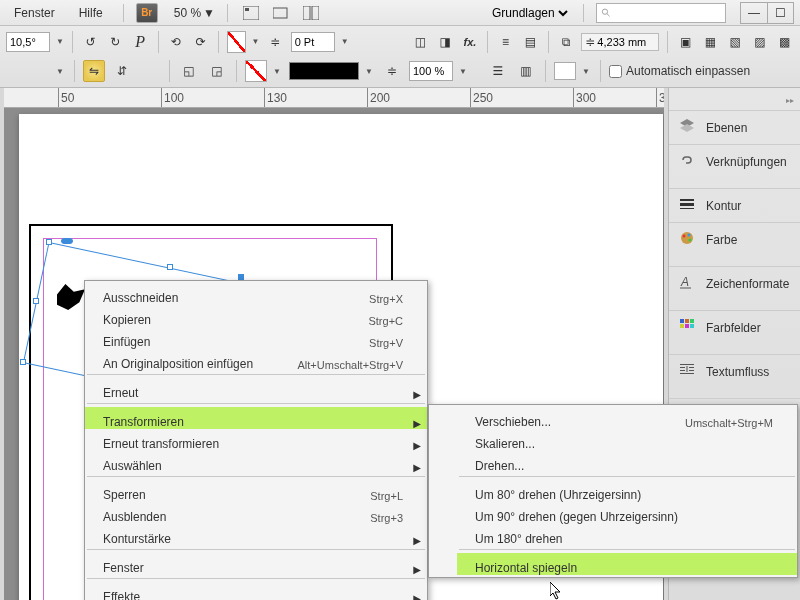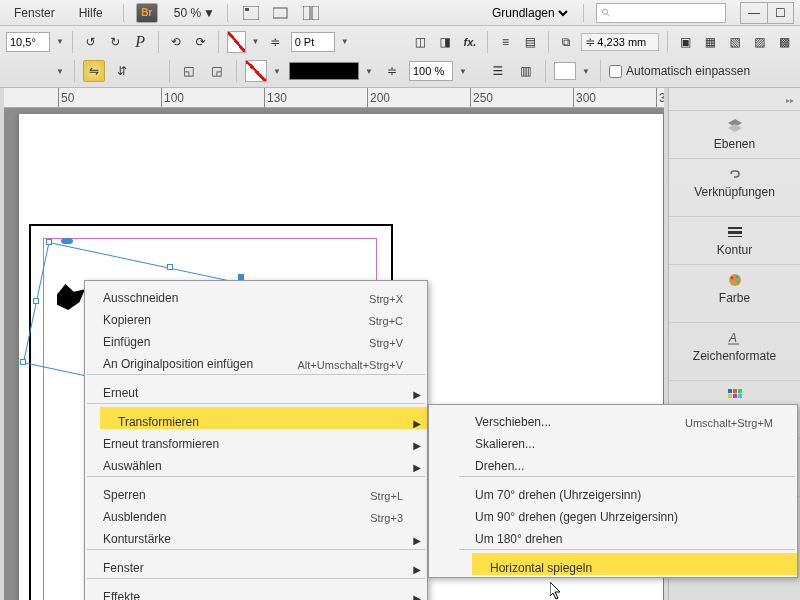--- a/index.html
+++ b/index.html
@@ -43,27 +43,27 @@
 .page { position:absolute; left:15px; top:6px; width:644px; height:500px; background:#fff; box-shadow:0 2px 6px rgba(0,0,0,.3); }
 .page-inner { position:absolute; left:10px; top:110px; right:270px; bottom:0; border:2px solid #000; }
 .page-margin { position:absolute; left:24px; top:124px; right:286px; bottom:0; border:1px solid #d46ad4; }
 .sel-dot { position:absolute; width:6px; height:6px; background:#fff; border:1px solid #3b8bdb; }
 .sel-dot.solid { background:#3b8bdb; }
 .sel-line { position:absolute; background:#3b8bdb; height:1px; transform-origin:left center; }
 .black-shape { position:absolute; width:28px; height:26px; background:#000; clip-path:polygon(0% 40%, 30% 0%, 60% 30%, 100% 20%, 80% 70%, 40% 100%, 0% 80%); }
 
 .panels { position:absolute; right:0; top:0; width:132px; bottom:0; background:linear-gradient(#e6e6e6,#dcdcdc); border-left:1px solid #b8b8b8; padding-top:8px; }
 .panels .phead { height:14px; display:flex; justify-content:flex-end; padding-right:6px; font-size:8px; color:#888; }
-.panels .pitem { display:flex; align-items:center; gap:0; padding:7px 10px; border-top:1px solid #ccc;flex-direction:column; }
+.panels .pitem { display:flex; align-items:center; gap:11px; padding:7px 10px; border-top:1px solid #ccc; }
 .panels .pitem svg { width:16px; height:16px; flex-shrink:0; }
 .panels .group-gap { height:10px; }
 
 .ctxmenu { position:absolute; background:#f4f4f4; border:1px solid #9a9a9a; box-shadow:2px 2px 6px rgba(0,0,0,.3); font-size:12px; padding:2px 0; }
 .ctxmenu .row { display:flex; align-items:flex-end; height:22px; padding:0 24px 0 18px; white-space:nowrap; position:relative; }
-.ctxmenu .row.hover { background:#fde047;margin-left:15px; }
+.ctxmenu .row.hover { background:#bef264; }
 .ctxmenu .row .lbl { flex:1; }
 .ctxmenu .row .short { color:#555; margin-left:30px; font-size:11px; }
 .ctxmenu .row .arrow { position:absolute; right:6px; font-size:10px; color:#333; }
 .ctxmenu .sepline { height:1px; background:#c8c8c8; margin:3px 2px; }
 
 .mcursor { position:absolute; width:14px; height:20px; pointer-events:none; z-index:999; }
 </style>
 </head>
 <body>
 
@@ -353,21 +353,21 @@
       <span class="short">Umschalt+Strg+M</span>
     </div>
     <div class="row">
       <span class="lbl">Skalieren...</span>
     </div>
     <div class="row">
       <span class="lbl">Drehen...</span>
     </div>
     <div class="sepline"></div>
     <div class="row">
-      <span class="lbl">Um 70° drehen (Uhrzeigersinn)</span>
+      <span class="lbl">Um 80° drehen (Uhrzeigersinn)</span>
     </div>
     <div class="row">
       <span class="lbl">Um 90° drehen (gegen Uhrzeigersinn)</span>
     </div>
     <div class="row">
       <span class="lbl">Um 180° drehen</span>
     </div>
     <div class="sepline"></div>
     <div class="row hover">
       <span class="lbl">Horizontal spiegeln</span>

